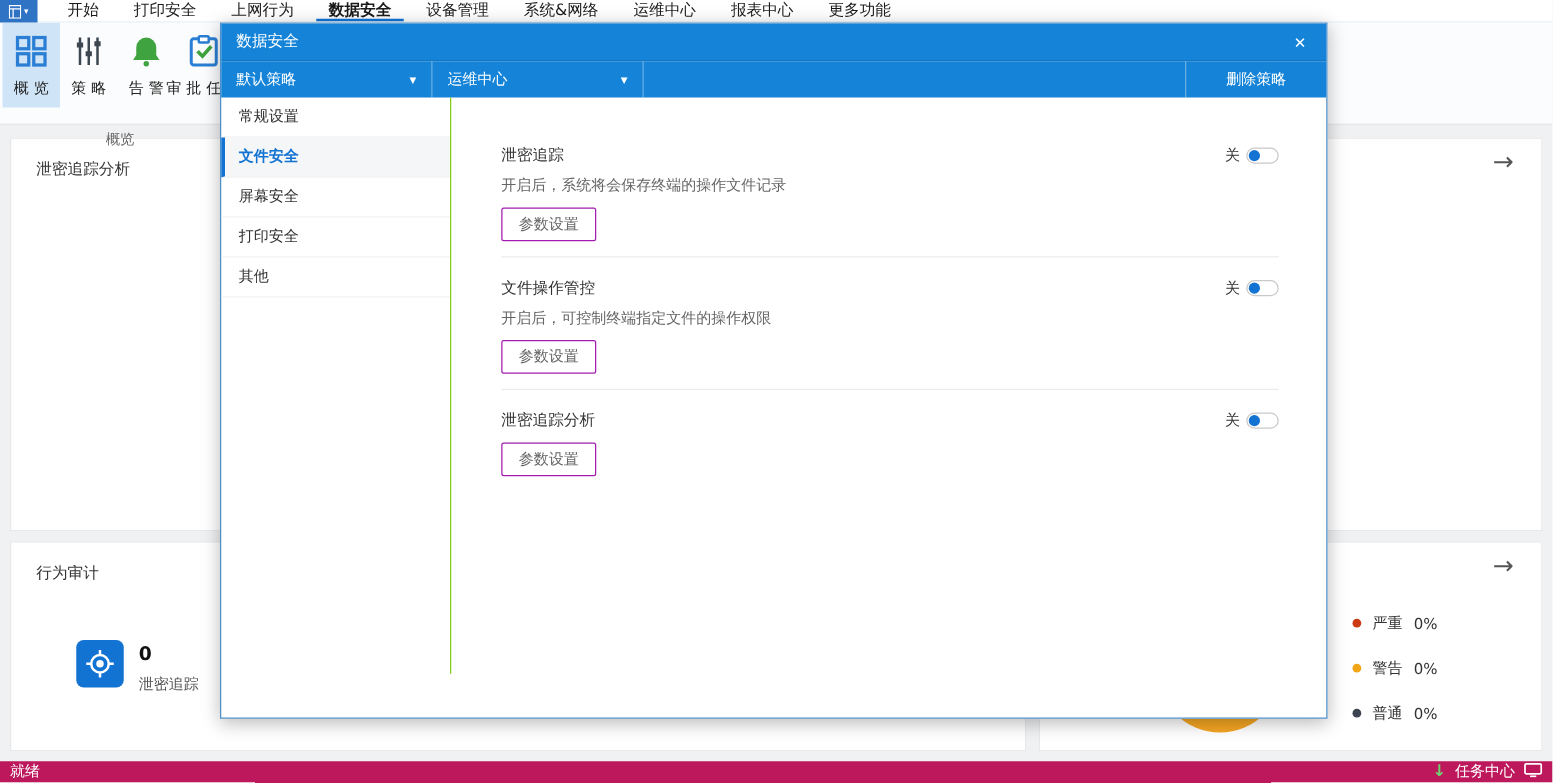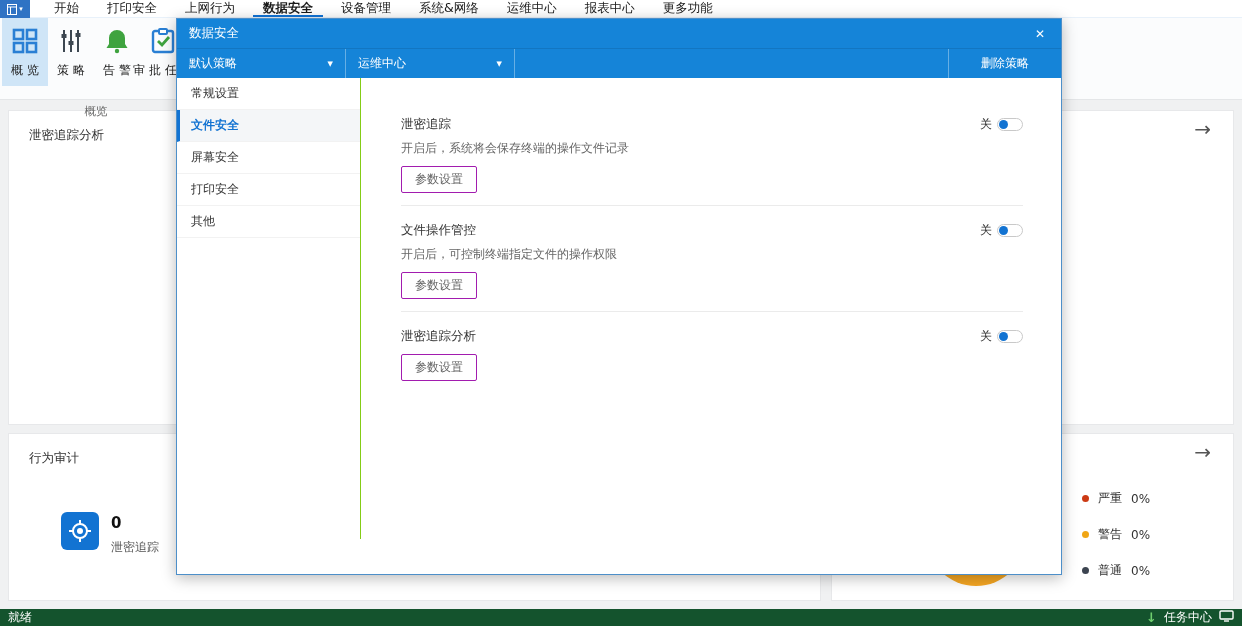--- a/index.html
+++ b/index.html
@@ -69,21 +69,21 @@
   .toggle-state { font-size:12px; color:#333; }
   .switch { width:26px; height:13px; border:1px solid #c9c9c9; border-radius:8px; background:#fff; position:relative; cursor:pointer; }
   .switch .knob { position:absolute; left:1px; top:1px; width:9px; height:9px; border-radius:50%; background:#1273d2; }
   .row-desc { margin-top:7px; font-size:12px; color:#666; }
   .param-btn { margin-top:9px; display:inline-block; padding:4px 13px; border:1px solid #a21caf; background:#fff; color:#666; font-size:12px; border-radius:2px; cursor:pointer; }
 
   .modal-footer { position:absolute; left:0; right:0; bottom:0; height:35px; border-top:1px solid #e7e7e7; background:#fff; }
   .apply-btn { position:absolute; right:6px; top:6px; width:114px; height:23px; background:#1467d6; color:#fff; border:none; font-size:12.5px; display:flex; align-items:center; justify-content:center; cursor:pointer; font-family:inherit; }
 
   
-  .statusbar { position:absolute; left:0; right:0; top:609px; height:17px; background:#14532d; color:#fff; display:flex; align-items:center; padding:0 8px; z-index:3; font-size:12px;gap:36px; }
+  .statusbar { position:absolute; left:0; right:0; top:609px; height:17px; background:#be185d; color:#fff; display:flex; align-items:center; padding:0 8px; z-index:3; font-size:12px;gap:36px; }
   .sb-left { flex:1; }
   .sb-right { display:flex; align-items:center; gap:7px; }
   .sb-down { color:#6fd06f; font-weight:bold; font-size:13px; line-height:1; }
   .sb-task { cursor:pointer; }
 </style>
 </head>
 <body>
 
 <div class="menubar">
   <div class="app-btn">

